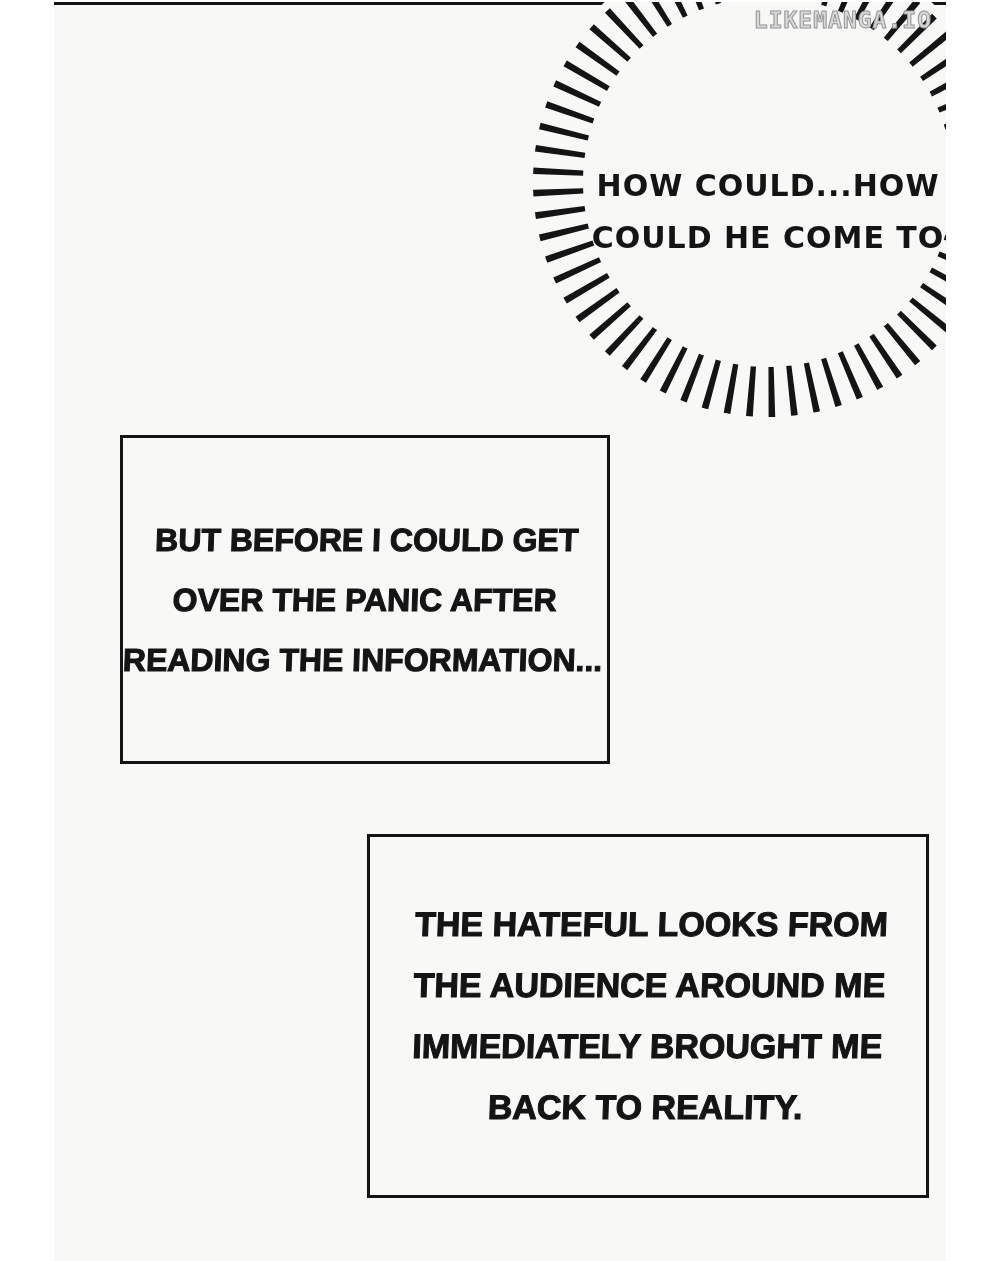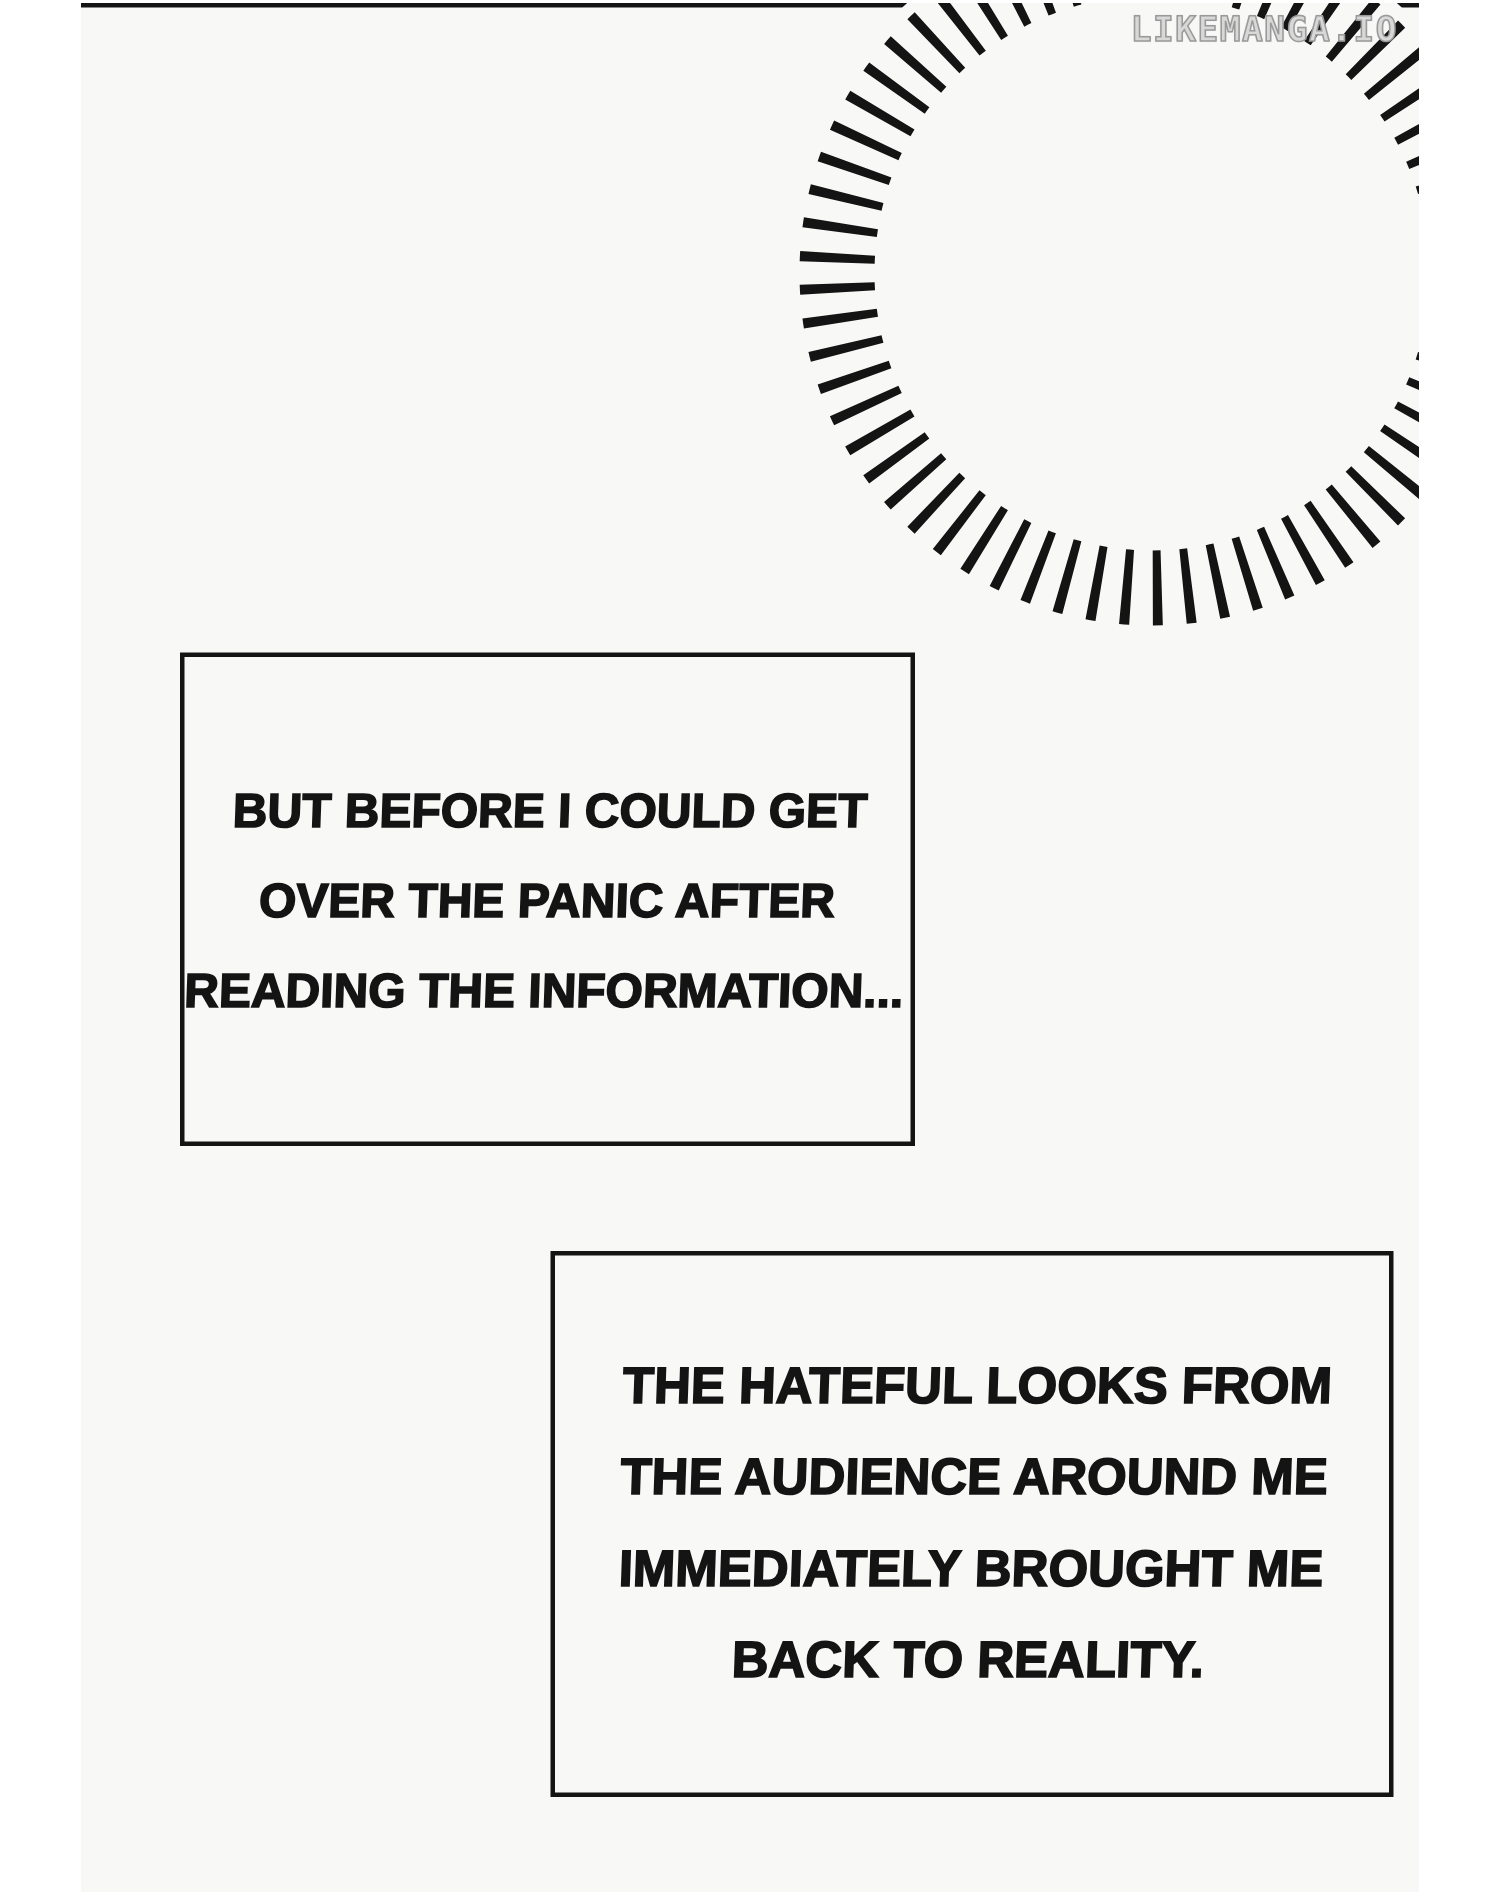--- a/index.html
+++ b/index.html
@@ -115,20 +115,22 @@
   <div class="top-rule"></div>
 
   <div class="watermark">LIKEMANGA.IO</div>
 
   <div class="burst">
     <svg width="500" height="500" viewBox="0 0 500 500" aria-hidden="true">
       <circle class="burst-fill" cx="250" cy="250" r="243"></circle>
       <circle class="burst-ticks" cx="250" cy="250" r="210"></circle>
     </svg>
     <div class="burst-text">
+      <div class="burst-line">HOW COULD...HOW</div>
+      <div class="burst-line">COULD HE COME TO</div>
     </div>
   </div>
 
   <div class="caption box1">
     <div class="caption-inner">
       <div class="cap-line">BUT BEFORE I COULD GET</div>
       <div class="cap-line">OVER THE PANIC AFTER</div>
       <div class="cap-line">READING THE INFORMATION...</div>
     </div>
   </div>

